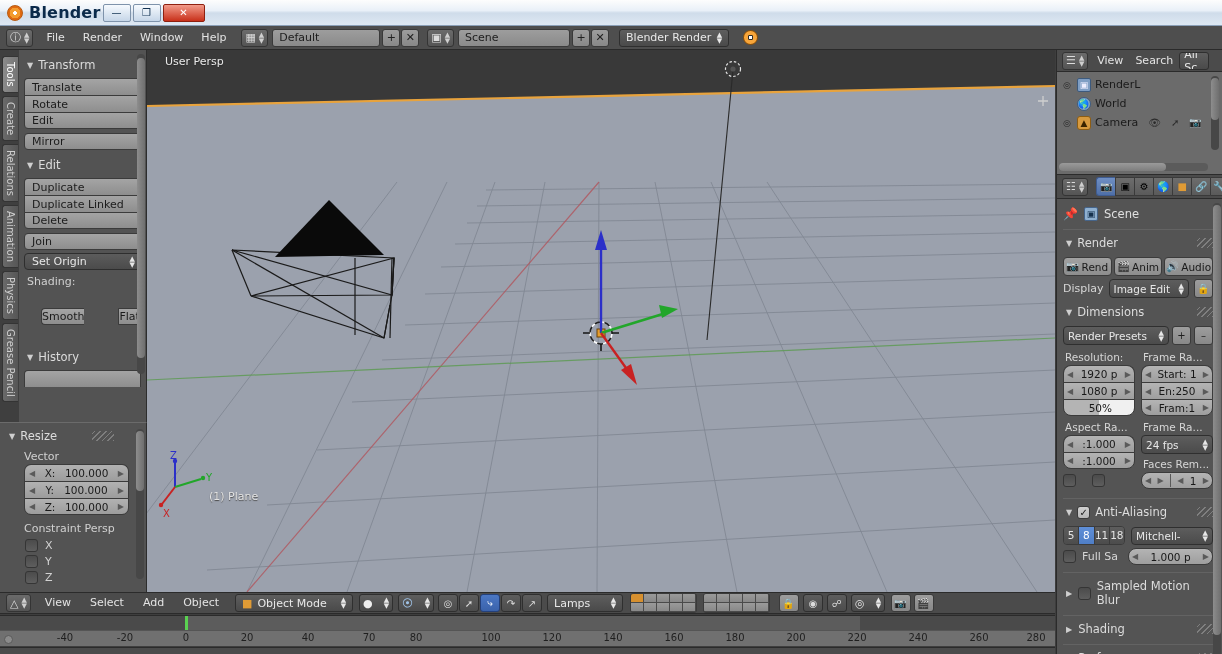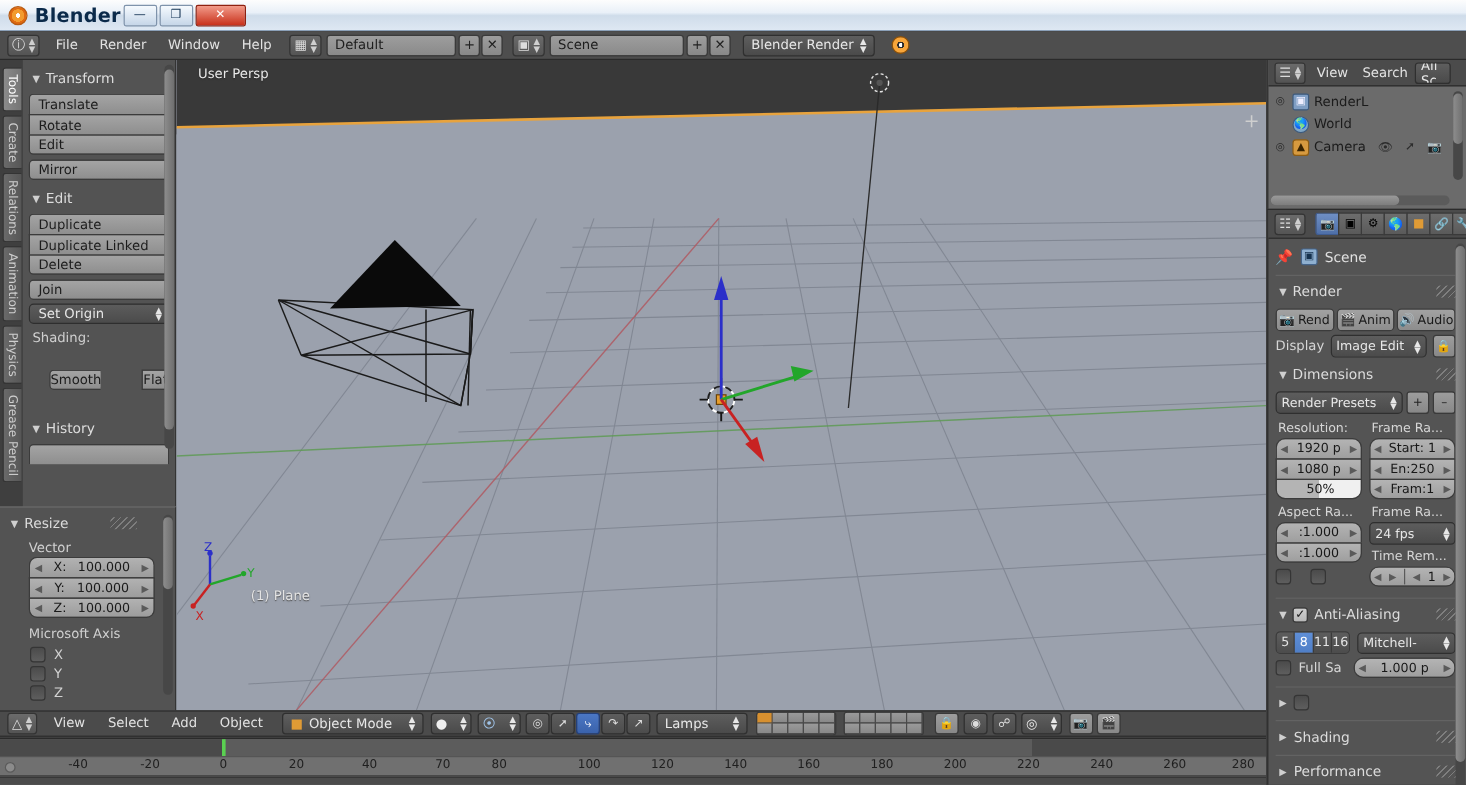--- a/index.html
+++ b/index.html
@@ -475,21 +475,21 @@
             <span class="nf-name">Y:</span>
             <span class="nf-val">100.000</span>
             <span class="arr">▶</span>
           </div>
           <div class="num-field f-bot">
             <span class="arr">◀</span>
             <span class="nf-name">Z:</span>
             <span class="nf-val">100.000</span>
             <span class="arr">▶</span>
           </div>
-          <div class="tool-label" style="padding-left:0;margin-top:4px">Microsoft Axis</div>
+          <div class="tool-label" style="padding-left:0;margin-top:4px">Constraint Persp</div>
           <div class="cb-row">
             <div class="checkbox"></div>
             <span>X</span>
           </div>
           <div class="cb-row">
             <div class="checkbox"></div>
             <span>Y</span>
           </div>
           <div class="cb-row">
             <div class="checkbox"></div>
@@ -850,21 +850,21 @@
               <span class="arr">◀</span>
               <span class="pv">Fram:1</span>
               <span class="arr">▶</span>
             </div>
 
             <div class="col-label" style="margin-top:5px">Frame Ra...</div>
             <div class="dk-select" style="height:19px">
               <span>24 fps</span>
               <span class="updown" style="font-size:7px;line-height:6px">▲<br>▼</span>
             </div>
-            <div class="col-label" style="margin-top:4px">Time Rem...</div>
+            <div class="col-label" style="margin-top:4px">Faces Rem...</div>
             <div class="pill p-one">
               <span class="arr">◀</span>
               <span class="arr">▶</span>
               <span style="width:1px;height:13px;background:#5a5a5a;display:inline-block"></span>
               <span class="arr">◀</span>
               <span>1</span>
               <span class="arr">▶</span>
             </div>
           </div>
         </div>
@@ -875,21 +875,21 @@
           <span class="tri">▼</span>
           <span style="width:13px;height:13px;border-radius:3px;background:linear-gradient(to bottom,#cfcfcf,#b8b8b8);border:1px solid #3b3b3b;display:inline-flex;align-items:center;justify-content:center;color:#1a1a1a;font-size:10px">✓</span>
           <span>Anti-Aliasing</span>
           <span class="grip"></span>
         </div>
         <div style="display:flex;align-items:center;gap:6px;margin:3px 0">
           <div class="aa-samples">
             <div>5</div>
             <div class="sel">8</div>
             <div>11</div>
-            <div>16</div>
+            <div>18</div>
           </div>
           <div class="dk-select" style="height:18px">
             <span>Mitchell-</span>
             <span class="updown" style="font-size:7px;line-height:6px">▲<br>▼</span>
           </div>
         </div>
         <div style="display:flex;align-items:center;gap:6px;margin:3px 0">
           <div class="checkbox"></div>
           <span style="color:#d6d6d6;font-size:11px">Full Sa</span>
           <div class="pill p-one" style="flex:1;margin-left:4px">
@@ -897,20 +897,21 @@
             <span class="pv">1.000 p</span>
             <span class="arr">▶</span>
           </div>
         </div>
 
         <div class="p-sep" style="margin-top:7px"></div>
 
         <div class="p-closed">
           <span class="tri" style="font-size:8px">▶</span>
           <span class="checkbox" style="width:13px;height:13px"></span>
+          <span>Sampled Motion Blur</span>
         </div>
         <div class="p-sep"></div>
         <div class="p-closed">
           <span class="tri" style="font-size:8px">▶</span>
           <span>Shading</span>
           <span class="grip"></span>
         </div>
         <div class="p-sep"></div>
         <div class="p-closed">
           <span class="tri" style="font-size:8px">▶</span>

